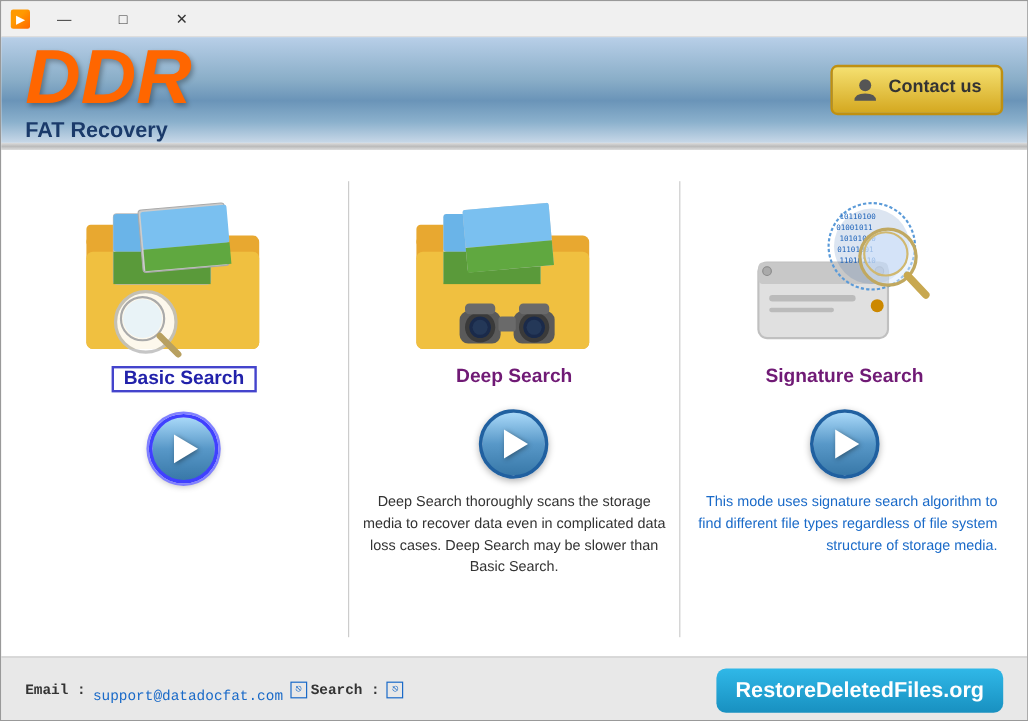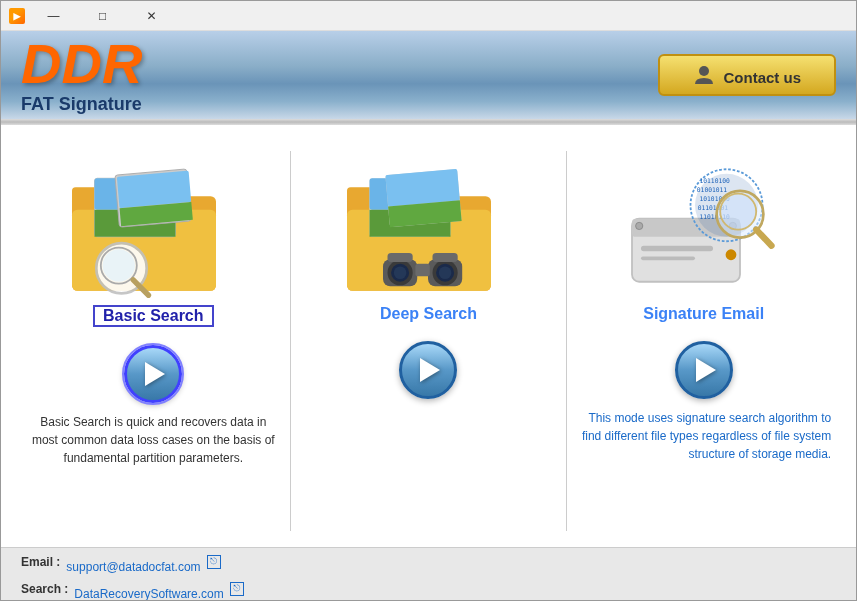--- a/index.html
+++ b/index.html
@@ -64,48 +64,48 @@
       display: flex;
       align-items: center;
       padding: 0 20px;
       position: relative;
     }
     .header-logo {
       display: flex;
       flex-direction: column;
     }
     .header-ddr {
-      font-size: 56px;
+      font-size: 64px;
       font-weight: bold;
       color: #ff6600;
       line-height: 1;
       text-shadow: 2px 2px 4px rgba(0,0,0,0.3);
       font-style: italic;
     }
     .header-subtitle {
       font-size: 18px;
       font-weight: bold;
       color: #1a3a6a;
       margin-top: 2px;
     }
     .contact-btn {
       position: absolute;
       right: 20px;
       top: 50%;
       transform: translateY(-50%);
       background: linear-gradient(180deg, #f5e070 0%, #d4a820 100%);
       border: 2px solid #c09010;
       border-radius: 6px;
-      padding: 8px 33px;
+      padding: 8px 16px;
       font-size: 15px;
       font-weight: bold;
       color: #333;
       cursor: pointer;
       display: flex;
-      align-items: flex-end;
+      align-items: flex-start;
       gap: 8px;
     }
 
     
     .divider {
       height: 6px;
       background: linear-gradient(180deg, #ddd 0%, #bbb 50%, #ddd 100%);
     }
 
     
@@ -150,21 +150,21 @@
       border-top: 12px solid transparent;
       border-bottom: 12px solid transparent;
       border-left: 20px solid white;
       margin-left: 4px;
       filter: drop-shadow(1px 1px 2px rgba(0,0,0,0.4));
     }
 
     .option-title {
       font-size: 16px;
       font-weight: bold;
-      color: #3b82f6;
+      color: #701a75;
       margin-bottom: 8px;
     }
     .option-title.selected-title {
       border: 2px solid #4444cc;
       padding: 0 8px;
       color: #2222aa;
     }
     .option-desc {
       font-size: 12px;
       color: #333;
@@ -187,22 +187,23 @@
       height: 55px;
       background: #e8e8e8;
       border-top: 1px solid #ccc;
       display: flex;
       align-items: center;
       padding: 0 20px;
       justify-content: space-between;
     }
     .footer-links {
       display: flex;
-      flex-direction: column;
+      flex-direction: row;
       gap: 3px;
+      font-family: Liberation Mono, monospace;
     }
     .footer-link-row {
       display: flex;
       align-items: center;
       gap: 6px;
       font-size: 12px;
     }
     .footer-label {
       color: #333;
       font-weight: bold;
@@ -247,21 +248,21 @@
   <div class="titlebar-controls">
     <button class="titlebar-btn">—</button>
     <button class="titlebar-btn">□</button>
     <button class="titlebar-btn close">✕</button>
   </div>
 </div>
 
 <div class="header">
   <div class="header-logo">
     <span class="header-ddr">DDR</span>
-    <span class="header-subtitle">FAT Signature</span>
+    <span class="header-subtitle">FAT Recovery</span>
   </div>
   <button class="contact-btn">
 
     <svg width="22" height="22" viewBox="0 0 22 22">
       <circle cx="11" cy="7" r="5" fill="#555"></circle>
       <path d="M2 20 Q2 14 11 14 Q20 14 20 20" fill="#555"></path>
     </svg>
     <span>Contact us</span>
   </button>
 </div>
@@ -295,21 +296,20 @@
 
       <circle cx="65" cy="125" r="28" fill="white" stroke="#c0c0c0" stroke-width="3" opacity="0.9"></circle>
       <circle cx="62" cy="122" r="20" fill="none" stroke="#aaa" stroke-width="2"></circle>
       <line x1="78" y1="138" x2="95" y2="155" stroke="#b8a060" stroke-width="6" stroke-linecap="round"></line>
       <circle cx="62" cy="122" r="18" fill="rgba(220,240,255,0.6)"></circle>
     </svg>
     <span class="option-title selected-title">Basic Search</span>
     <div class="play-btn selected">
       <div class="play-triangle"></div>
     </div>
-    <p class="option-desc">Basic Search is quick and recovers data in most common data loss cases on the basis of fundamental partition parameters.</p>
   </div>
 
   <div class="divider-vert"></div>
 
   <div class="search-option">
 
     <svg class="folder-img" viewBox="0 0 200 165">
 
       <rect x="10" y="45" width="160" height="105" rx="6" fill="#e8a830"></rect>
       <rect x="10" y="35" width="70" height="20" rx="4" fill="#e8a830"></rect>
@@ -339,20 +339,21 @@
         <rect x="36" y="20" width="16" height="14" rx="3" fill="#6a6a6a"></rect>
 
         <rect x="5" y="8" width="28" height="10" rx="4" fill="#6a6a6a"></rect>
         <rect x="55" y="8" width="28" height="10" rx="4" fill="#6a6a6a"></rect>
       </g>
     </svg>
     <span class="option-title">Deep Search</span>
     <div class="play-btn">
       <div class="play-triangle"></div>
     </div>
+    <p class="option-desc">Deep Search thoroughly scans the storage media to recover data even in complicated data loss cases. Deep Search may be slower than Basic Search.</p>
   </div>
 
   <div class="divider-vert"></div>
 
   <div class="search-option">
 
     <svg class="folder-img" viewBox="0 0 200 165">
 
       <rect x="20" y="70" width="120" height="70" rx="8" fill="#e0e0e0" stroke="#c0c0c0" stroke-width="2"></rect>
       <rect x="20" y="70" width="120" height="20" rx="4" fill="#c8c8c8"></rect>
@@ -370,35 +371,35 @@
       <text x="95" y="30" font-size="7" fill="#1a60b8" font-family="monospace">10110100</text>
       <text x="92" y="40" font-size="7" fill="#1a60b8" font-family="monospace">01001011</text>
       <text x="95" y="50" font-size="7" fill="#1a60b8" font-family="monospace">10101010</text>
       <text x="93" y="60" font-size="7" fill="#1a60b8" font-family="monospace">01101001</text>
       <text x="95" y="70" font-size="7" fill="#1a60b8" font-family="monospace">11010110</text>
 
       <circle cx="140" cy="65" r="26" fill="rgba(220,235,255,0.5)" stroke="#c0a860" stroke-width="3"></circle>
       <circle cx="138" cy="62" r="20" fill="rgba(200,220,248,0.4)" stroke="#d0b870" stroke-width="2"></circle>
       <line x1="158" y1="82" x2="175" y2="100" stroke="#c8a850" stroke-width="7" stroke-linecap="round"></line>
     </svg>
-    <span class="option-title">Signature Email</span>
+    <span class="option-title">Signature Search</span>
     <div class="play-btn">
       <div class="play-triangle"></div>
     </div>
     <p class="option-desc blue">This mode uses signature search algorithm to find different file types regardless of file system structure of storage media.</p>
   </div>
 
 </div>
 
 <div class="footer">
   <div class="footer-links">
     <div class="footer-link-row">
       <span class="footer-label">Email :</span>
       <a class="footer-link">support@datadocfat.com</a>
       <span class="link-icon">⎋</span>
     </div>
     <div class="footer-link-row">
       <span class="footer-label">Search :</span>
-      <a class="footer-link">DataRecoverySoftware.com</a>
       <span class="link-icon">⎋</span>
     </div>
   </div>
+  <div class="restore-badge">RestoreDeletedFiles.org</div>
 </div>
 
 </body></html>

